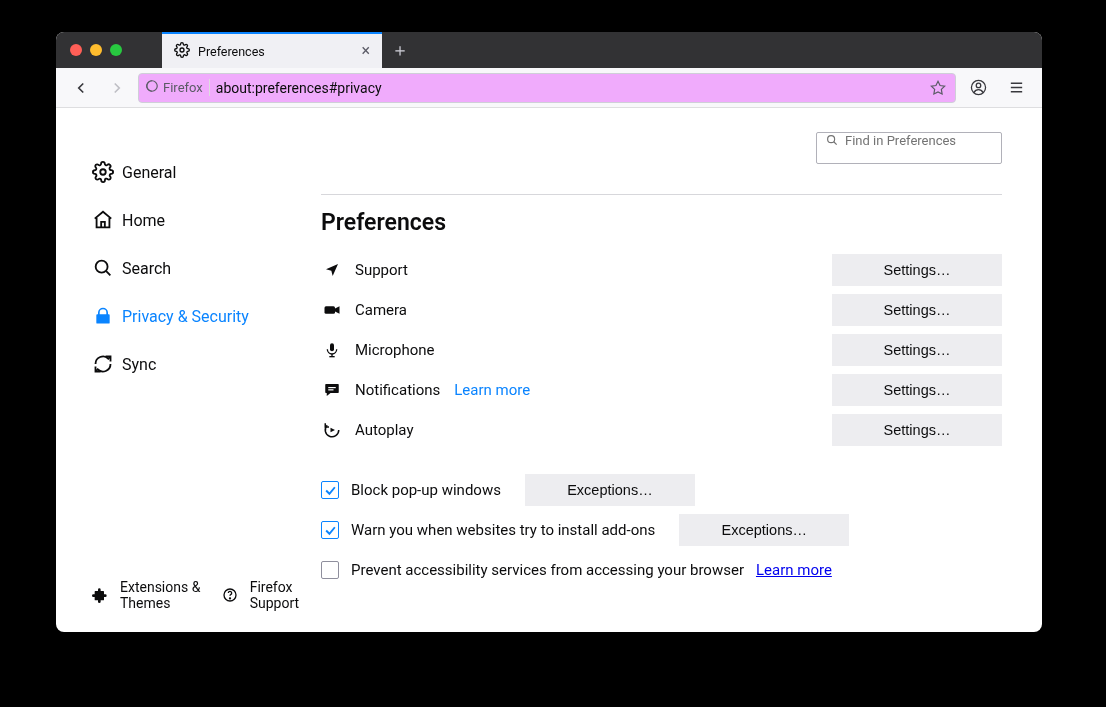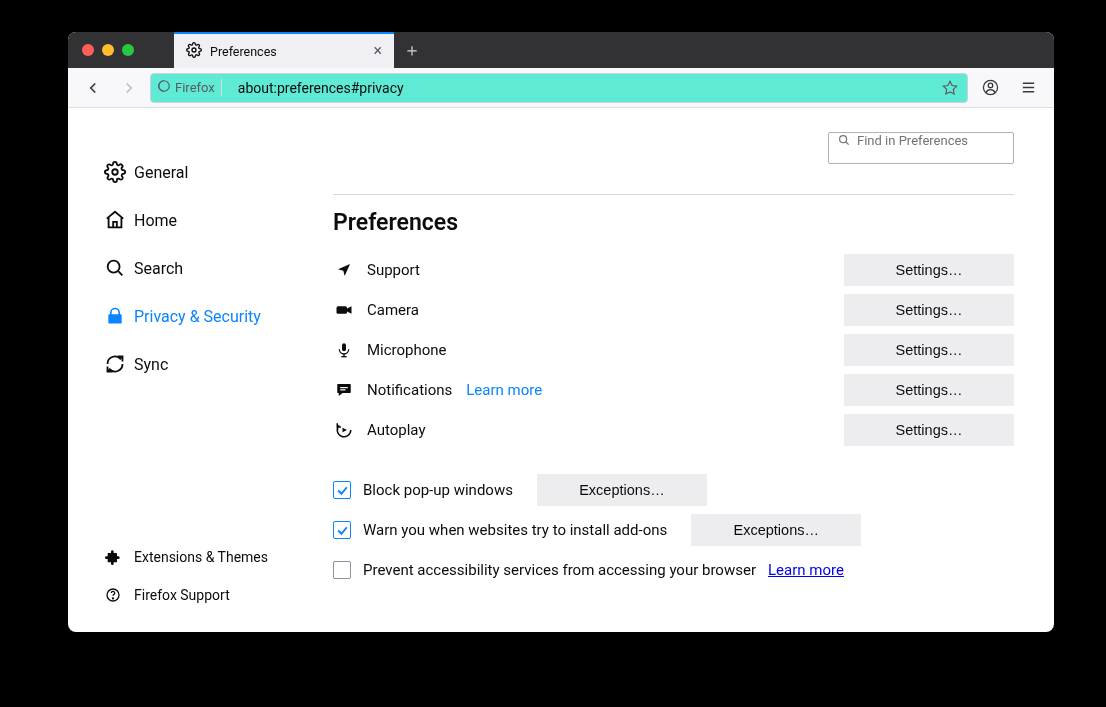--- a/index.html
+++ b/index.html
@@ -6,21 +6,21 @@
   body {
     margin: 0;
     background: #000;
     font-family: -apple-system, BlinkMacSystemFont, "Segoe UI", Roboto, Helvetica, Arial, sans-serif;
     width: 1106px;
     height: 707px;
     overflow: hidden;
   }
   .window {
     position: absolute;
-    left: 68px;
+    left: 56px;
     top: 32px;
     width: 986px;
     height: 600px;
     background: #fff;
     border-radius: 8px;
     box-shadow: 0 10px 40px rgba(0,0,0,.4);
     overflow: hidden;
     display: flex;
     flex-direction: column;
   }
@@ -86,27 +86,27 @@
     display:flex;align-items:center;justify-content:center;
     border-radius:4px;
     color:#38383d;
   }
   .nav-btn.disabled { color:#bfbfc5; }
   .urlbar {
     flex: 1;
     height: 30px;
     border: 1px solid #cfcfd8;
     border-radius: 4px;
-    background: #5eead4;
+    background: #f0abfc;
     display:flex;
     align-items:center;
     padding: 0 4px 0 6px;
     font-size: 14px;
     color:#0c0c0d;
-    gap:16px;
+    gap:6px;
   }
   .urlbar .identity {
     display:flex;align-items:center;gap:4px;
     padding-right:6px;
     border-right:1px solid #ddd;
     font-size:13px;
     color:#5b5b66;
   }
   .urlbar .url-text { flex:1; }
   .urlbar .star { color:#5b5b66; width:26px;display:flex;align-items:center;justify-content:center; }
@@ -135,21 +135,21 @@
     font-size: 16px;
     color:#0c0c0d;
     height: 48px;
     cursor:pointer;
   }
   .side-item.active { color:#0a84ff; }
   .side-item .ic { width:22px;height:22px;display:flex;align-items:center;justify-content:center; }
 
   .side-bottom {
     margin-top:auto;
-    display:flex;flex-direction:column;
+    display:flex;flex-direction:row;
   }
   .side-bottom .row {
     display:flex;align-items:center;gap:12px;
     font-size:14px;color:#0c0c0d;
     height:38px;
     cursor:pointer;
   }
   .side-bottom .ic2 { width:18px;height:18px;display:flex;align-items:center;justify-content:center; }
 
   .main {

